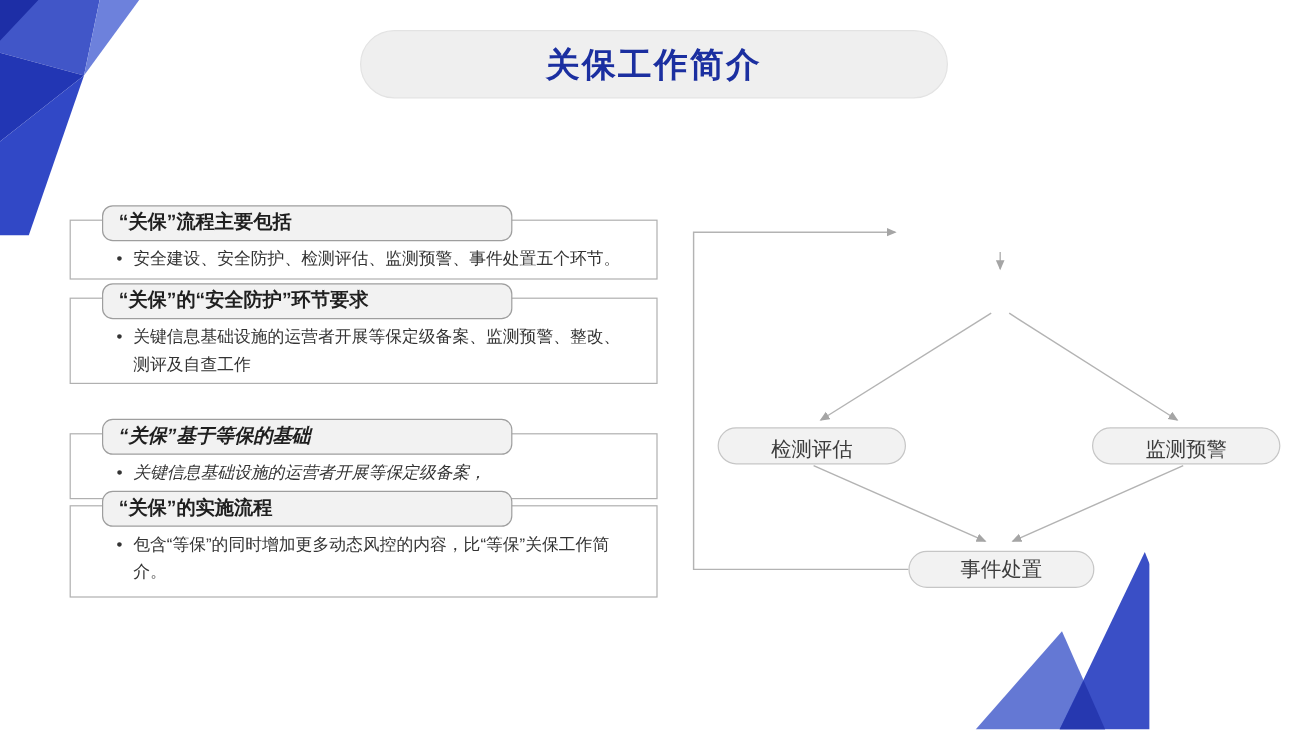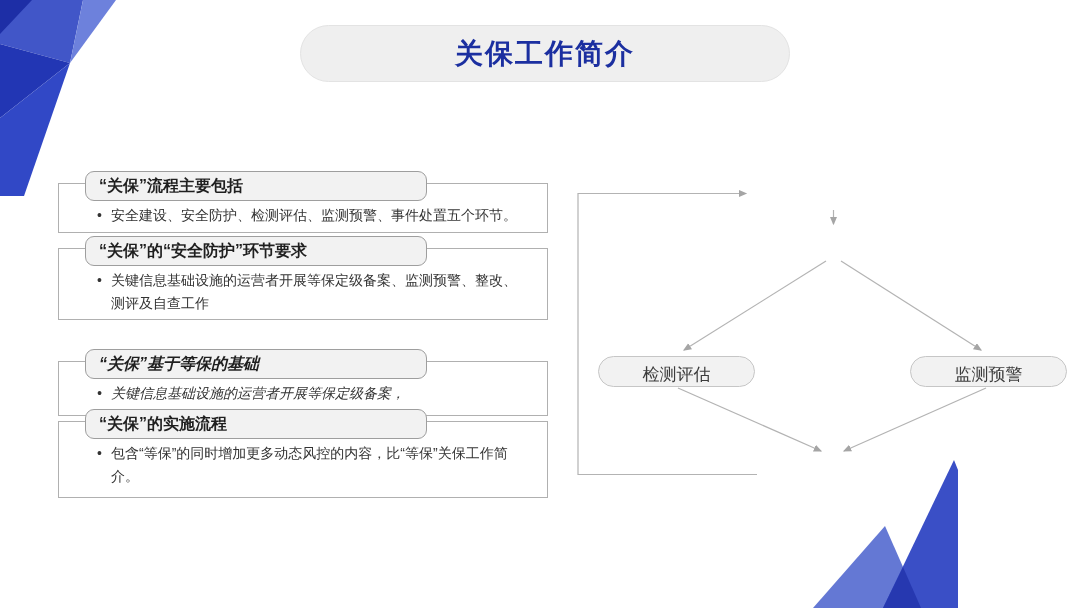--- a/index.html
+++ b/index.html
@@ -159,14 +159,17 @@
       <path d="M757,474.5 L578,474.5 L578,193.5 L746,193.5" marker-end="url(#arrow)"></path>
     </g>
   </svg>
 
   <div class="flow-node node-assess">
     <span>检测评估</span>
   </div>
   <div class="flow-node node-monitor">
     <span>监测预警</span>
   </div>
+  <div class="flow-node node-incident">
+    <span>事件处置</span>
+  </div>
 
 </div>
 
 </body></html>

